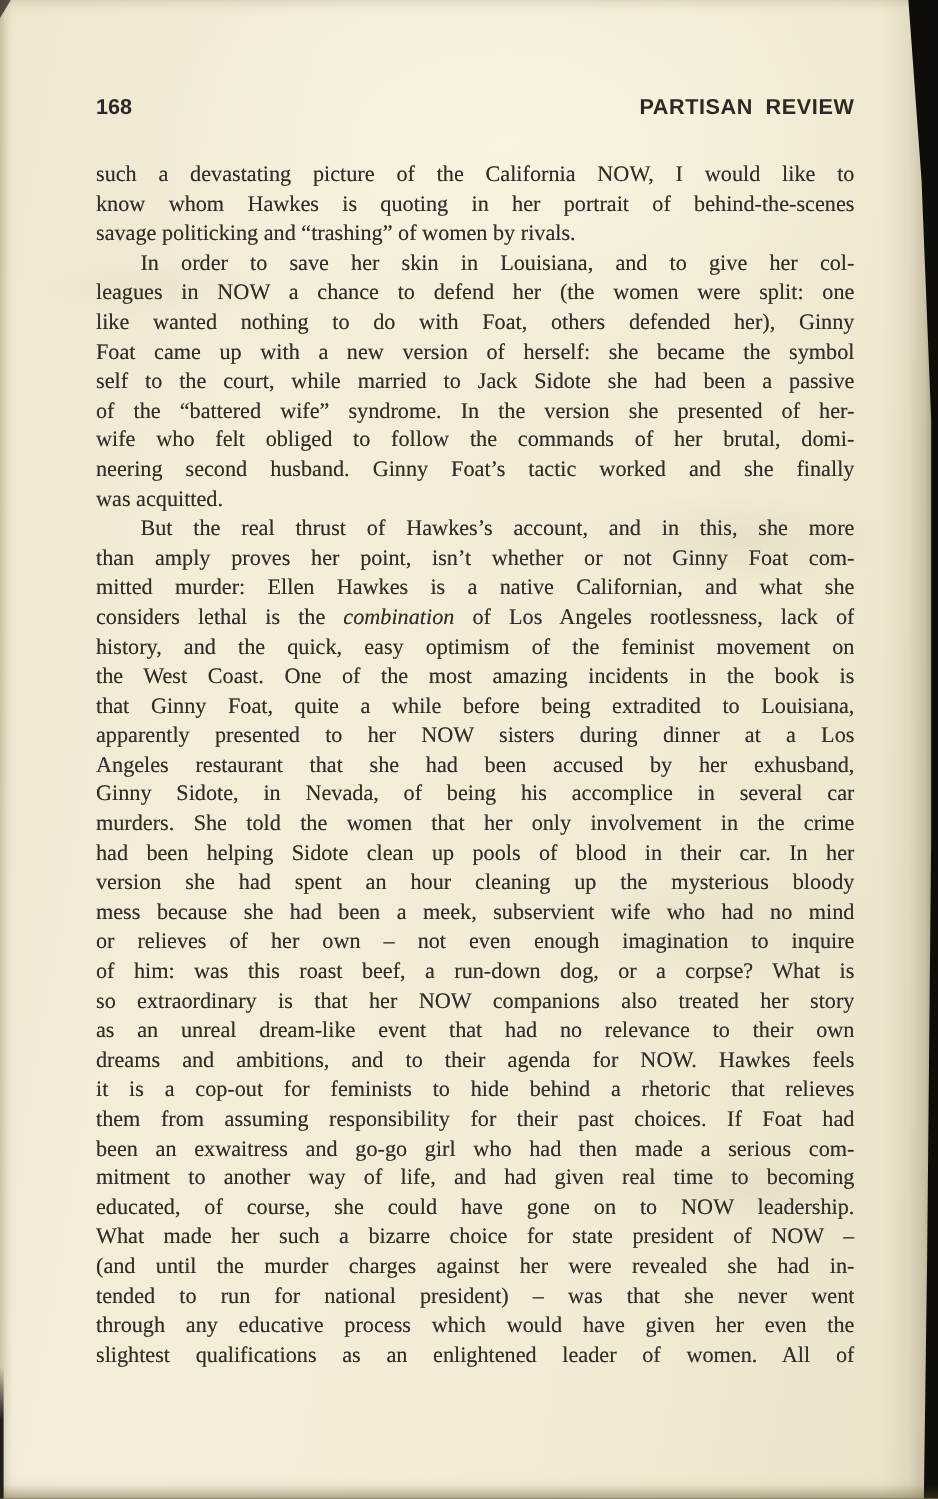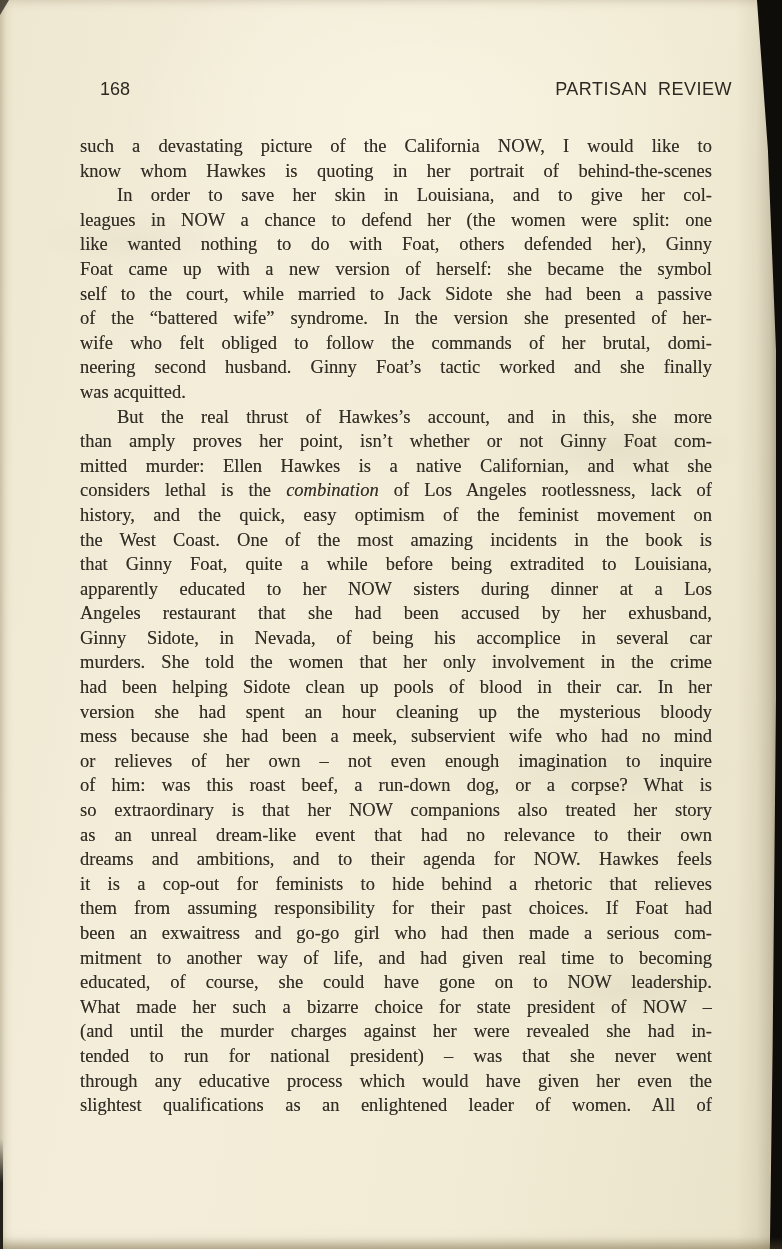--- a/index.html
+++ b/index.html
@@ -34,24 +34,23 @@
   }
   .running-header {
     position: absolute;
     top: 79px;
     left: 80px;
     width: 632px;
     display: flex;
     justify-content: space-between;
     align-items: baseline;
     font-family: "Liberation Sans", sans-serif;
-    font-weight: 400;
+    font-weight: 700;
     font-size: 18px;
     color: #2d2922;
-    margin-left: 20px;
   }
   .journal {
     letter-spacing: 0.5px;
     word-spacing: 5px;
   }
   .body-text {
     position: absolute;
     top: 134px;
     left: 80px;
     width: 632px;
@@ -128,41 +127,42 @@
 
   <header class="running-header">
     <span class="page-number">168</span>
     <span class="journal">PARTISAN REVIEW</span>
   </header>
 
   <main class="body-text">
       <div class="paragraph">
         <div class="line">such a devastating picture of the California NOW, I would like to</div>
         <div class="line">know whom Hawkes is quoting in her portrait of behind-the-scenes</div>
+        <div class="line para-last">savage politicking and “trashing” of women by rivals.</div>
       </div>
       <div class="paragraph">
         <div class="line indent">In order to save her skin in Louisiana, and to give her col-</div>
         <div class="line">leagues in NOW a chance to defend her (the women were split: one</div>
         <div class="line">like wanted nothing to do with Foat, others defended her), Ginny</div>
         <div class="line">Foat came up with a new version of herself: she became the symbol</div>
         <div class="line">self to the court, while married to Jack Sidote she had been a passive</div>
         <div class="line">of the “battered wife” syndrome. In the version she presented of her-</div>
         <div class="line">wife who felt obliged to follow the commands of her brutal, domi-</div>
         <div class="line">neering second husband. Ginny Foat’s tactic worked and she finally</div>
         <div class="line para-last">was acquitted.</div>
       </div>
       <div class="paragraph">
         <div class="line indent">But the real thrust of Hawkes’s account, and in this, she more</div>
         <div class="line">than amply proves her point, isn’t whether or not Ginny Foat com-</div>
         <div class="line">mitted murder: Ellen Hawkes is a native Californian, and what she</div>
         <div class="line">considers lethal is the <i>combination</i> of Los Angeles rootlessness, lack of</div>
         <div class="line">history, and the quick, easy optimism of the feminist movement on</div>
         <div class="line">the West Coast. One of the most amazing incidents in the book is</div>
         <div class="line">that Ginny Foat, quite a while before being extradited to Louisiana,</div>
-        <div class="line">apparently educated to her NOW sisters during dinner at a Los</div>
+        <div class="line">apparently presented to her NOW sisters during dinner at a Los</div>
         <div class="line">Angeles restaurant that she had been accused by her exhusband,</div>
         <div class="line">Ginny Sidote, in Nevada, of being his accomplice in several car</div>
         <div class="line">murders. She told the women that her only involvement in the crime</div>
         <div class="line">had been helping Sidote clean up pools of blood in their car. In her</div>
         <div class="line">version she had spent an hour cleaning up the mysterious bloody</div>
         <div class="line">mess because she had been a meek, subservient wife who had no mind</div>
         <div class="line">or relieves of her own – not even enough imagination to inquire</div>
         <div class="line">of him: was this roast beef, a run-down dog, or a corpse? What is</div>
         <div class="line">so extraordinary is that her NOW companions also treated her story</div>
         <div class="line">as an unreal dream-like event that had no relevance to their own</div>

